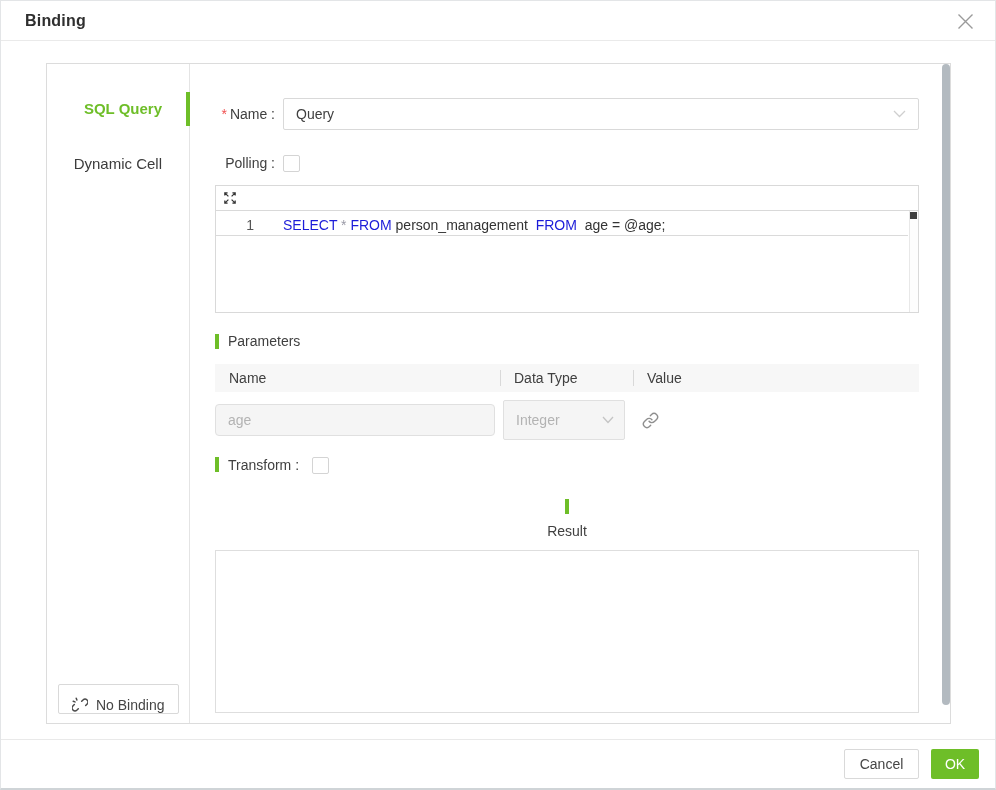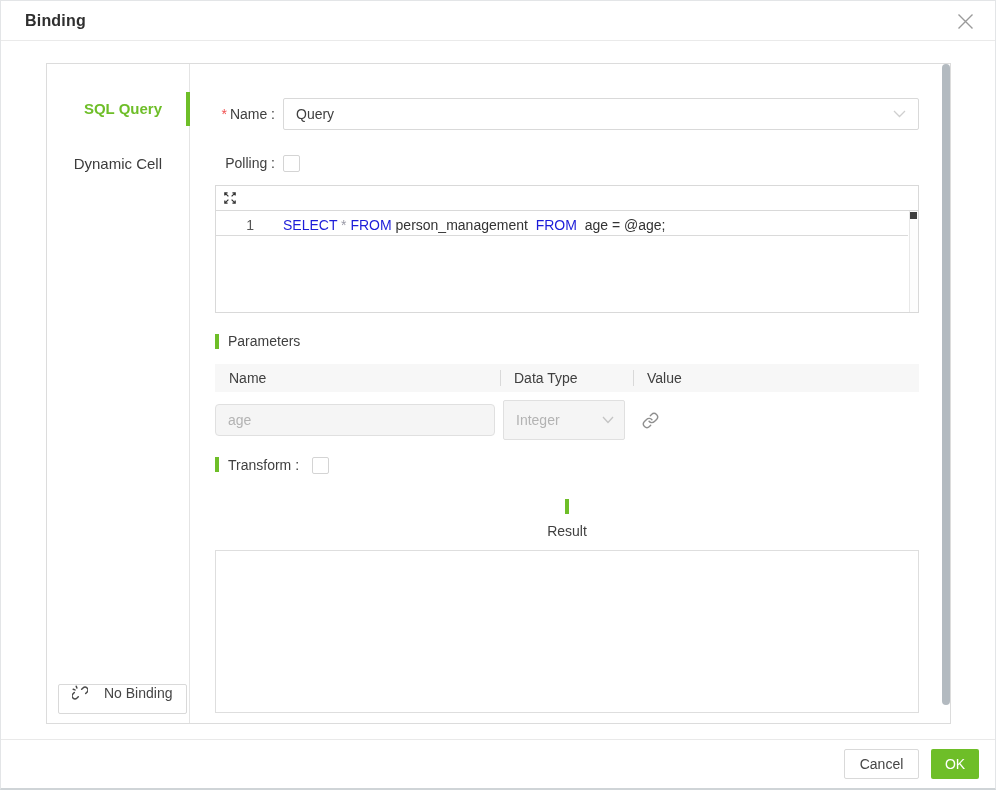--- a/index.html
+++ b/index.html
@@ -26,21 +26,21 @@
   
   .sidebar{position:absolute;left:0;top:0;bottom:0;width:143px;border-right:1px solid #e4e4e4;}
   .tab{height:40px;line-height:40px;text-align:right;padding-right:27px;
        font-size:15px;color:#3c3c3c;cursor:pointer;position:relative;}
   .tab:first-child{margin-top:25px;}
   .tab + .tab{margin-top:15px;}
   .tab.active{color:var(--accent-green);font-weight:700;}
   .tab.active::after{content:'';position:absolute;right:-1px;top:3px;bottom:3px;width:4px;
                      background:var(--accent-green);}
   .no-binding-btn{position:absolute;left:11px;bottom:9px;height:30px;padding:0 13px;
-                  display:flex;align-items:flex-start;gap:16px;background:#fff;
+                  display:flex;align-items:flex-end;gap:8px;background:#fff;
                   border:1px solid #d9d9d9;border-radius:2px;font-size:14px;color:#454545;
                   cursor:pointer;}
   
   .content{position:absolute;left:144px;top:0;right:31px;bottom:0;padding:26px 0 0 24px;}
   .form-row{display:flex;align-items:center;}
   .lbl{width:60px;text-align:right;font-size:14px;color:#404040;flex:none;margin-right:8px;
        white-space:nowrap;}
   .req{color:var(--required-red);margin-right:3px;}
   .row-name{height:48px;}
   .select{flex:1;height:32px;border:1px solid #d9d9d9;border-radius:2px;background:#fff;

